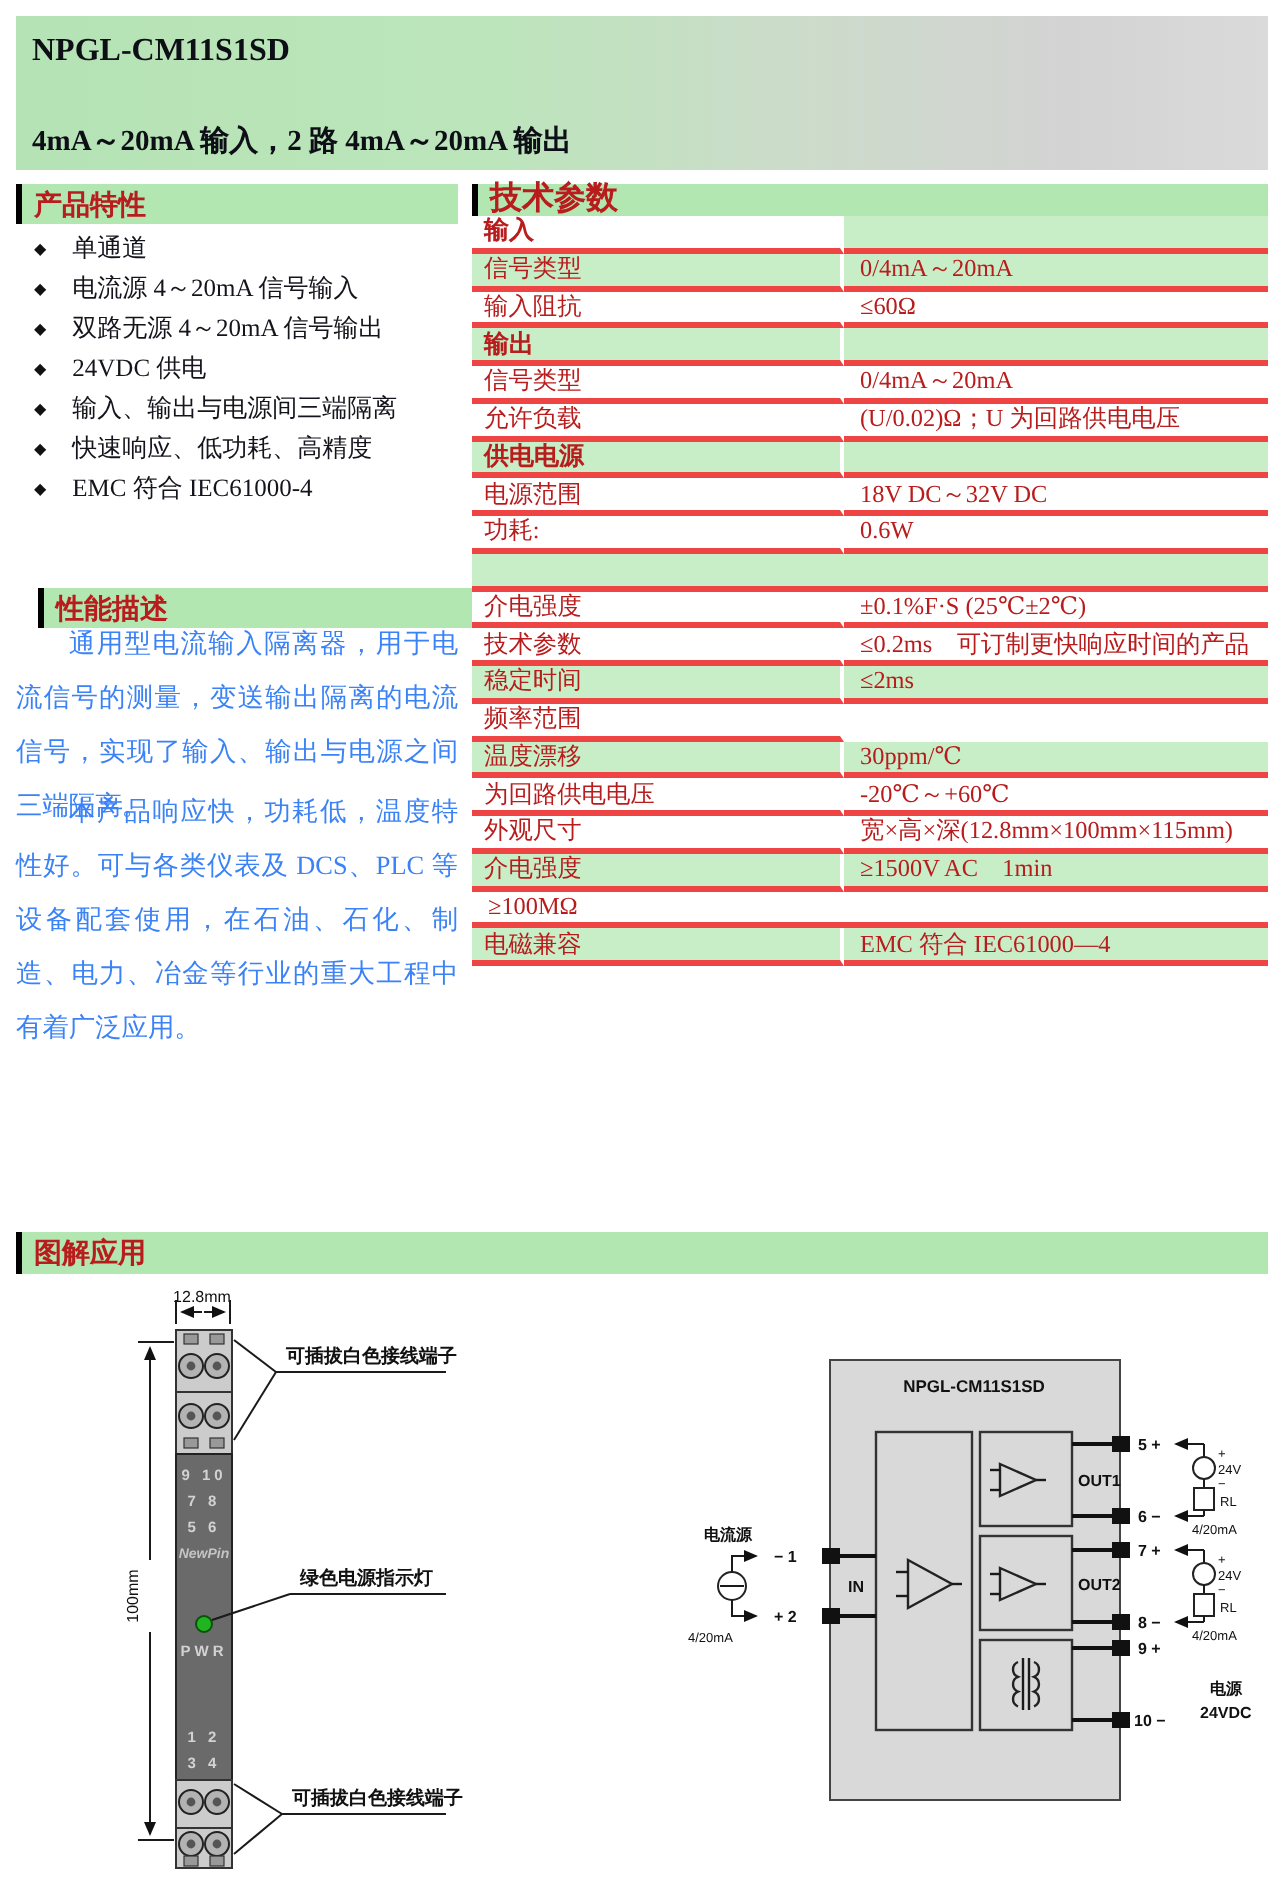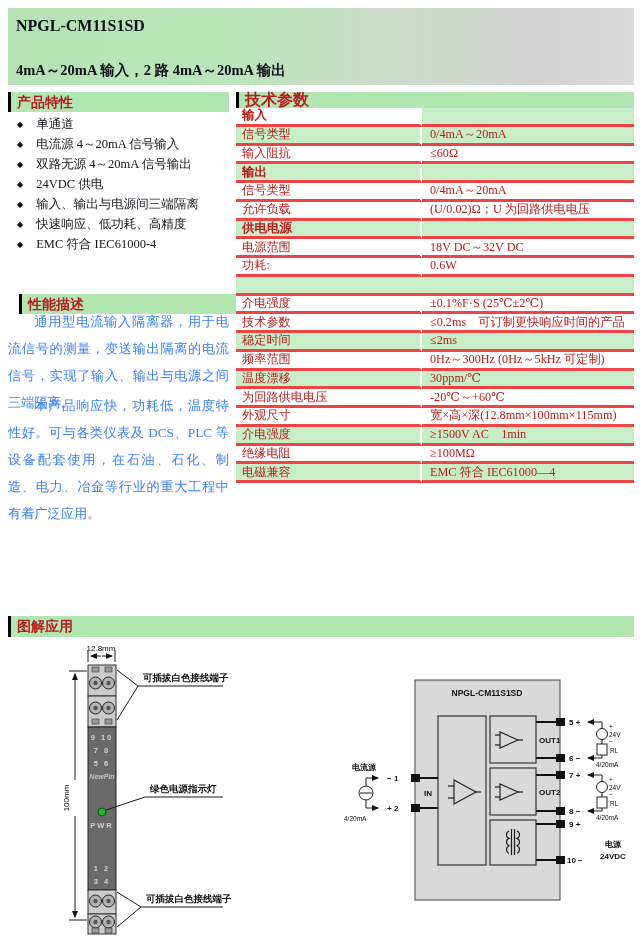--- a/index.html
+++ b/index.html
@@ -154,40 +154,38 @@
       <div class="spec-row">
         <div class="cell label w">技术参数</div>
         <div class="cell value w">≤0.2ms　可订制更快响应时间的产品</div>
       </div>
       <div class="spec-row">
         <div class="cell label g">稳定时间</div>
         <div class="cell value g">≤2ms</div>
       </div>
       <div class="spec-row">
         <div class="cell label w">频率范围</div>
-        <div class="cell value w">0Hz～300Hz (0Hz～5kHz 可定制)</div>
       </div>
       <div class="spec-row">
         <div class="cell label g">温度漂移</div>
         <div class="cell value g">30ppm/℃</div>
       </div>
       <div class="spec-row">
         <div class="cell label w">为回路供电电压</div>
         <div class="cell value w">-20℃～+60℃</div>
       </div>
       <div class="spec-row">
         <div class="cell label w">外观尺寸</div>
         <div class="cell value w">宽×高×深(12.8mm×100mm×115mm)</div>
       </div>
       <div class="spec-row">
         <div class="cell label g">介电强度</div>
         <div class="cell value g">≥1500V AC　1min</div>
       </div>
       <div class="spec-row">
-        <div class="cell label w">绝缘电阻</div>
         <div class="cell value w">≥100MΩ</div>
       </div>
       <div class="spec-row">
         <div class="cell label g">电磁兼容</div>
         <div class="cell value g">EMC 符合 IEC61000—4</div>
       </div>
     </div>
 </section>
 
 <div class="bar app-bar">图解应用</div>

